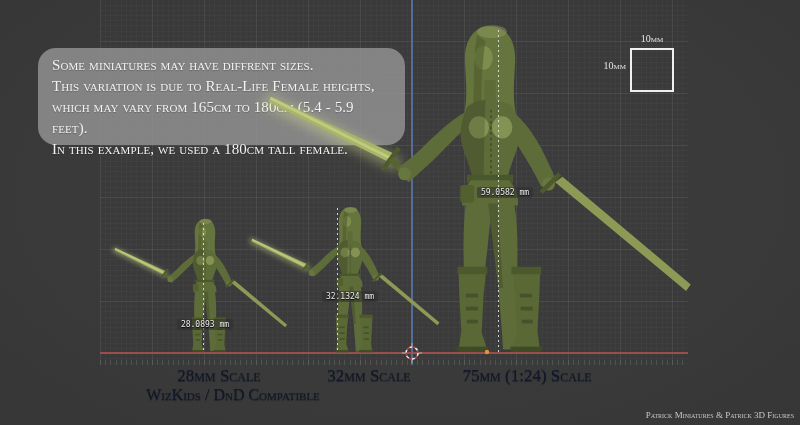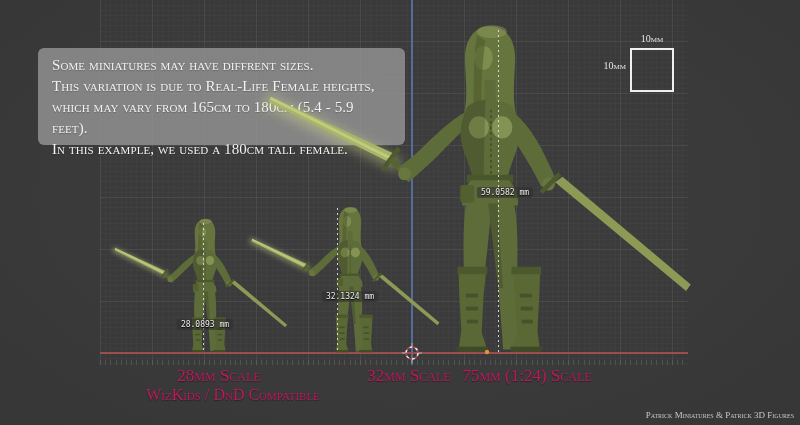--- a/index.html
+++ b/index.html
@@ -22,40 +22,40 @@
   .grid-bottom-ticks{
     position:absolute;left:100px;top:360px;width:588px;height:5px;
     background:repeating-linear-gradient(to right, rgba(255,255,255,0.10) 0 1px, transparent 1px 5.2px);
   }
   .axis-x{position:absolute;left:100px;top:352px;width:588px;height:1.6px;background:rgba(165,80,80,0.9);}
   .axis-z{position:absolute;left:411px;top:0;width:1.6px;height:365px;background:rgba(88,118,168,0.85);}
 
   
   .info-box{
     position:absolute;left:38px;top:48px;width:367px;height:97px;box-sizing:border-box;
-    background:rgba(150,150,150,0.80);border-radius:6px;
+    background:rgba(150,150,150,0.80);border-radius:18px;
     padding:7px 12px 6px 14px;
     color:#f2f2f2;font-variant:small-caps;font-size:15px;line-height:21px;
     text-shadow:0 1px 1px rgba(0,0,0,0.25);
     letter-spacing:0.1px;
   }
 
   
   .measure-line{position:absolute;width:1px;
     background:repeating-linear-gradient(to bottom,#e3e3e3 0 2px,transparent 2px 5px);
     opacity:0.9;}
   .measure-label{
     position:absolute;font-family:"DejaVu Sans Mono",monospace;font-size:8px;
     color:#ececec;background:rgba(45,45,45,0.55);padding:1px 4px;border-radius:2px;
     white-space:nowrap;text-shadow:0 1px 1px #000;transform:translateX(-50%);
   }
 
   
   .scale-label{
-    position:absolute;font-variant:small-caps;color:#be185d;font-size:17px;
+    position:absolute;font-variant:small-caps;color:#0f172a;font-size:17px;
     text-align:center;white-space:nowrap;transform:translateX(-50%);
     text-shadow:0 1px 1px rgba(0,0,0,0.4);
   }
   .sub-label{font-size:16px;}
 
   
   .ref-square{position:absolute;left:630px;top:48px;width:40px;height:40px;border:2px solid #f0f0f0;}
   .ref-label{position:absolute;font-variant:small-caps;font-size:10px;color:#e6e6e6;white-space:nowrap;}
   .ref-label-top{left:630px;top:33px;width:44px;text-align:center;}
   .ref-label-side{left:594px;top:60px;width:32px;text-align:right;}
@@ -172,17 +172,17 @@
   <div class="measure-label" style="left:205px;top:287px;margin-top:32px;">28.0893 mm</div>
   <div class="measure-label" style="left:350px;top:291px;">32.1324 mm</div>
   <div class="measure-label" style="left:505px;top:187px;">59.0582 mm</div>
 
   <div class="ref-square"></div>
   <div class="ref-label ref-label-top">10mm</div>
   <div class="ref-label ref-label-side">10mm</div>
 
   <div class="scale-label" style="left:219px;top:366px;">28mm Scale</div>
   <div class="scale-label sub-label" style="left:233px;top:386px;">WizKids / DnD Compatible</div>
-  <div class="scale-label" style="left:369px;top:366px;margin-left:40px;">32mm Scale</div>
+  <div class="scale-label" style="left:369px;top:366px;">32mm Scale</div>
   <div class="scale-label" style="left:527px;top:366px;">75mm (1:24) Scale</div>
 
   <div class="credit">Patrick Miniatures &amp; Patrick 3D Figures</div>
 </div>
 
 </body></html>

